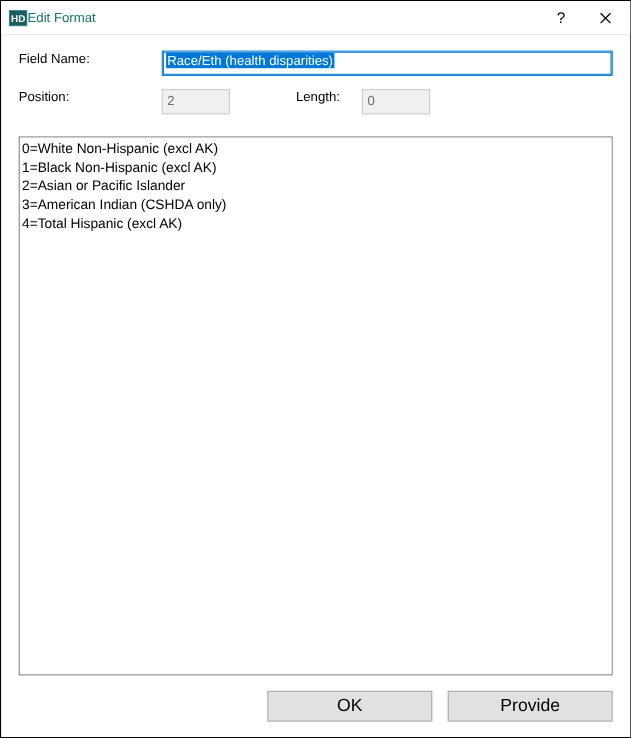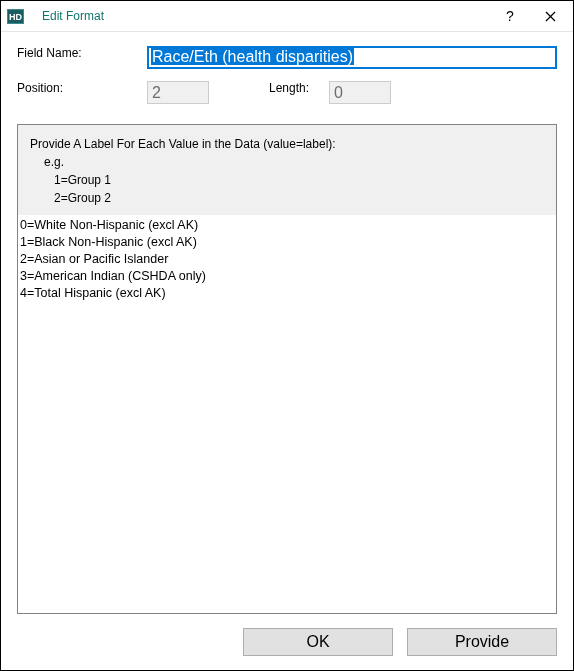--- a/index.html
+++ b/index.html
@@ -19,23 +19,24 @@
     height: 31px;
     background: #fff;
     border-bottom: 1px solid #e5e5e5;
     display: flex;
     align-items: center;
     padding-left: 6px;
   }
   .titlebar .icon {
     width: 18px;
     height: 16px;
-    margin-right: 17px;
-    display: flex;
-    align-items: center;
+    margin-right: 0;
+    display: flex;
+    align-items: center;
+    justify-content: center;
   }
   .titlebar .title {
     flex: 1;
     font-size: 12px;
     color: #0f766e;
   }
   .titlebar .controls {
     display: flex;
     height: 100%;
   }
@@ -70,21 +71,21 @@
     width: 60px;
     margin-left: 60px;
     color: #000;
     font-size: 12px;
   }
   .textinput {
     height: 23px;
     border: 1px solid #7a7a7a;
     padding: 2px 4px;
     font-family: inherit;
-    font-size: 16px;
+    font-size: 12px;
     background: #fff;
     color: #000;
   }
   .textinput.selected {
     border: 1px solid #0078d7;
     box-shadow: 0 0 0 1px #0078d7 inset;
     padding: 1px 3px;
   }
   .textinput.selected .seltext {
     background: #0078d7;
@@ -200,26 +201,20 @@
       <span>2</span>
     </div>
     <div class="label2">Length:</div>
     <div class="textinput narrow disabled">
       <span>0</span>
     </div>
   </div>
 
 
   <div class="panel">
-    <div class="panel-header">
-      <div>Provide A Label For Each Value in the Data (value=label):</div>
-      <div class="ind1">e.g.</div>
-      <div class="ind2">1=Group 1</div>
-      <div class="ind2">2=Group 2</div>
-    </div>
     <div class="panel-body">0=White Non-Hispanic (excl AK)
 1=Black Non-Hispanic (excl AK)
 2=Asian or Pacific Islander
 3=American Indian (CSHDA only)
 4=Total Hispanic (excl AK)</div>
   </div>
 
   <div class="buttons">
     <div class="btn">OK</div>
     <div class="btn">Provide</div>

